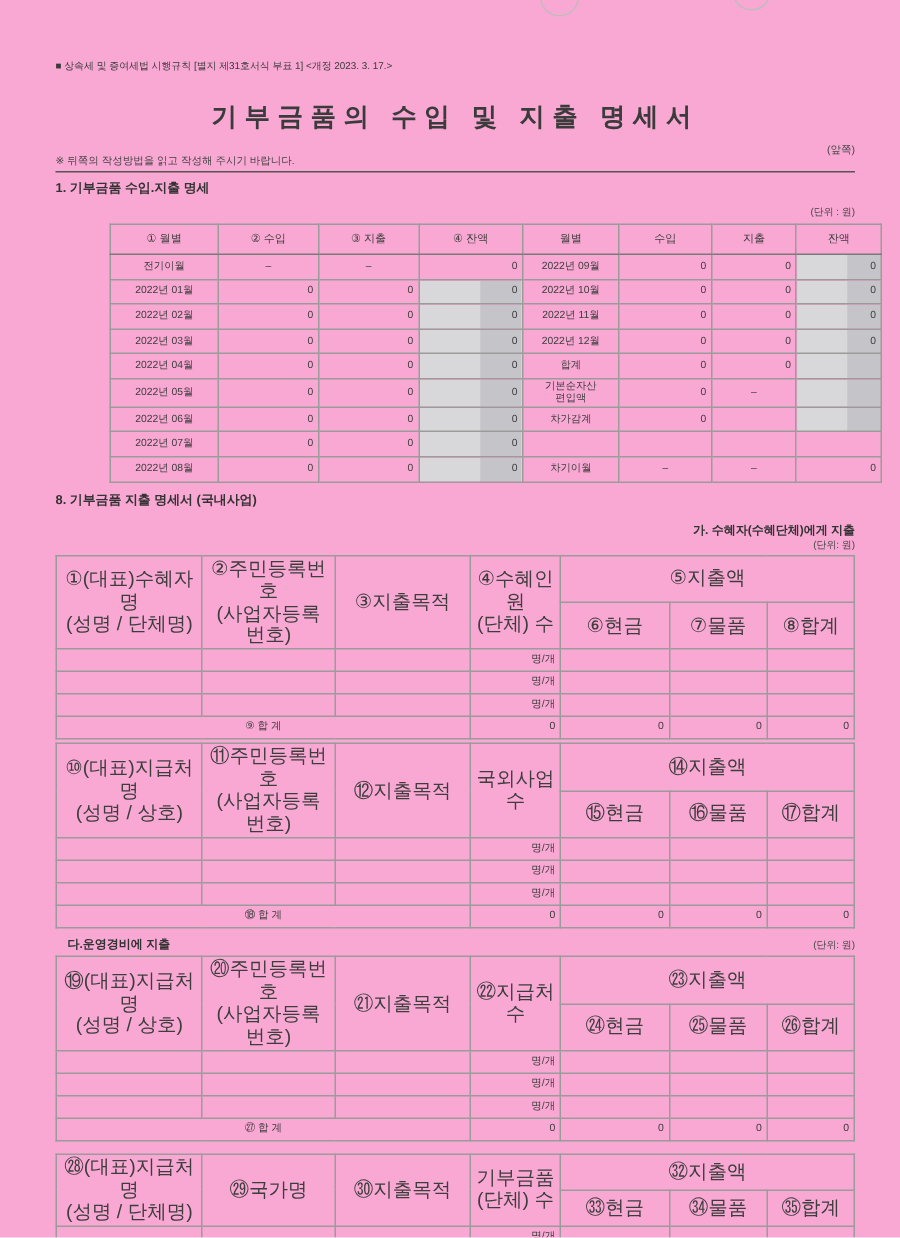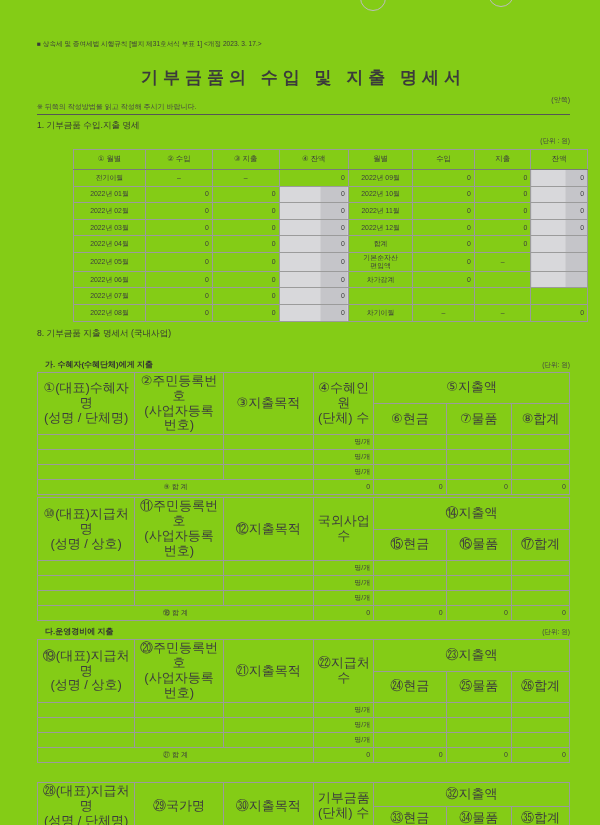--- a/index.html
+++ b/index.html
@@ -1,32 +1,32 @@
 <!DOCTYPE html>
 <html><head>
 <meta charset="utf-8">
 <style>
   * { margin:0; padding:0; box-sizing:border-box; }
   html,body { background:#ffffff; }
   .sheet {
     position:relative; width:600px; height:825px; overflow:hidden;
-    background:#84cc16; color:#3d3d3d;
+    background:#f9a8d4; color:#3d3d3d;
     font-family:"Liberation Sans","DejaVu Sans",sans-serif;
   }
   .content { position:absolute; left:37px; top:0; width:533px; }
 
   .reg-line { padding-top:40px; font-size:6.6px; color:#3a3a3a; }
   .form-title { margin-top:17px; text-align:center; font-size:17px; font-weight:bold;
                 letter-spacing:5px; color:#3b3b3b; }
   .note-row { margin-top:13px; display:flex; justify-content:space-between; align-items:flex-end; }
   .note-left { font-size:7px; color:#444; }
   .note-right { font-size:7px; color:#444; position:relative; top:-7px; }
   .heavy-rule { margin-top:2px; border-top:1.6px solid #555; }
 
-  .sec-title { margin-top:5px; font-size:8.6px; font-weight:normal; color:#333; }
+  .sec-title { margin-top:5px; font-size:8.6px; font-weight:bold; color:#333; }
   .unit-line { margin-top:5px; text-align:right; font-size:6.6px; color:#444; }
   .sub-row { display:flex; justify-content:space-between; align-items:flex-end; }
   .sub-label { font-size:8px; font-weight:bold; color:#333; padding-left:8px; }
   .sub-unit { font-size:6.6px; color:#444; }
 
   table { border-collapse:collapse; table-layout:fixed; width:100%; }
   th,td { border:1px solid #9b9b9b; font-size:7px; font-weight:normal; color:#3d3d3d;
           text-align:center; vertical-align:middle; padding:1px 3px;
           white-space:pre-line; line-height:1.15; overflow:hidden; }
   td.num { text-align:right; }
@@ -38,21 +38,21 @@
   #t1 thead th { font-size:7.4px; border-bottom:1.2px solid #7a7a7a; }
   #t1 tbody tr { height:16.6px; }
   #t1 tbody td { font-size:6.9px; }
 
   .dt { margin-top:2px; border-top:1.4px solid #666; border-bottom:1.2px solid #666; }
   .dt thead tr { height:14px; }
   .dt thead th { font-size:13px; }
   .dt tbody tr { height:15px; }
 
   .m-top6 { margin-top:6px; } .m-top7 { margin-top:7px; } .m-top5 { margin-top:5px; }
-  .m-top3 { margin-top:19px; }
+  .m-top3 { margin-top:8px;flex-direction:column; }
 
   .end-rule { margin-top:0px; height:4px; border-top:1.6px solid #4c4c4c;
               border-bottom:1.8px solid #4c4c4c; }
   .footer-line { margin-top:4px; text-align:right; font-size:6.6px; color:#5a5a5a; }
 
   .hole { position:absolute; width:26px; height:26px; border-radius:50%;
           border:1.6px solid #bdbdbd; background:transparent; }
   .hole-1 { left:360px; top:-15px; }
   .hole-2 { left:488px; top:-19px; }
 </style>

